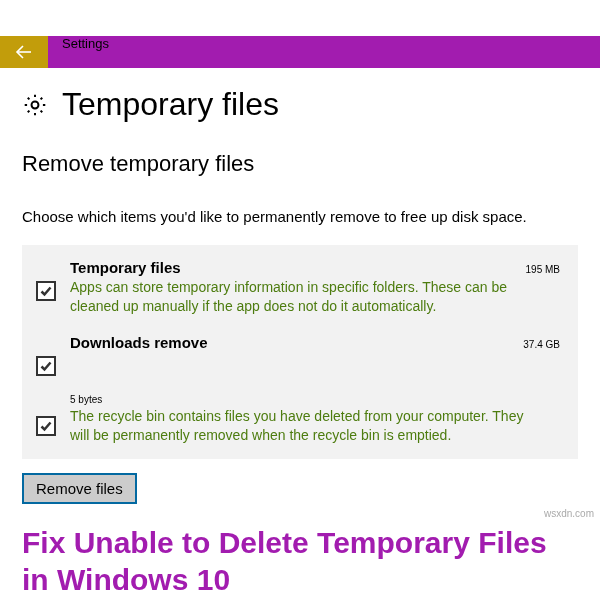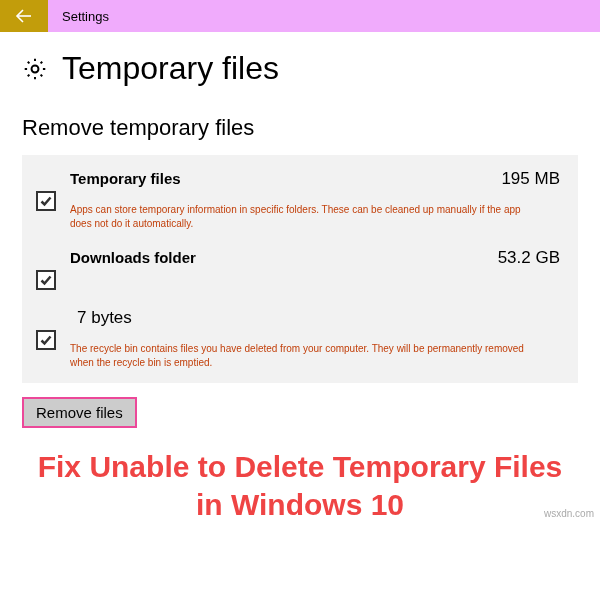--- a/index.html
+++ b/index.html
@@ -8,23 +8,24 @@
       box-sizing: border-box;
     }
     body {
       font-family: "Segoe UI", Arial, sans-serif;
       background: #ffffff;
       width: 600px;
       color: #000;
     }
     .titlebar {
       display: flex;
-      align-items: center;
+      align-items: flex-start;
       height: 32px;
-      background: #f0abfc;
+      background: #a21caf;
+      margin-top: 36px;
     }
     .back-btn {
       width: 48px;
       height: 32px;
       background: #c29d0b;
       display: flex;
       align-items: center;
       justify-content: center;
       color: #fff;
     }
@@ -46,21 +47,21 @@
       color: #000;
       margin-right: 14px;
     }
     .page-title {
       font-size: 32px;
       font-weight: 300;
     }
     .section-heading {
       font-size: 22px;
       font-weight: 400;
-      margin-bottom: 14px;
+      margin-bottom: 30px;
     }
     .intro {
       font-size: 15px;
       line-height: 1.35;
       margin-bottom: 18px;
       max-width: 540px;
     }
     .items-panel {
       background: #f2f2f2;
       padding: 14px 18px 14px 14px;
@@ -100,44 +101,43 @@
       display: flex;
       justify-content: space-between;
       align-items: baseline;
       gap: 12px;
     }
     .item-title {
       font-weight: 700;
       font-size: 15px;
     }
     .item-size {
-      font-size: 17px;
+      font-size: 10px;
       white-space: nowrap;
-      margin-left: 7px;
     }
     .item-desc {
-      font-size: 10px;
-      color: #c2410c;
+      font-size: 14px;
+      color: #4d7c0f;
       line-height: 1.35;
-      margin-top: 14px;
+      margin-top: 2px;
       max-width: 460px;
     }
     .remove-btn {
-      border: 2px solid #ec4899;
+      border: 2px solid #0369a1;
       background: #cccccc;
       padding: 5px 12px;
       font-size: 15px;
       font-family: inherit;
       cursor: pointer;
     }
     .article-title {
-      color: #ef4444;
+      color: #a21caf;
       font-size: 30px;
       font-weight: 700;
-      text-align: center;
+      text-align: left;
       line-height: 1.25;
       padding: 8px 22px 10px 22px;
     }
     .watermark {
       position: absolute;
       font-size: 10px;
       color: #aaa;
       right: 6px;
       top: 508px;
     }
@@ -160,20 +160,21 @@
   <div class="page-header">
     <svg class="gear" viewBox="0 0 24 24" fill="none" stroke="currentColor" stroke-width="1.8">
       <circle cx="12" cy="12" r="3.2"></circle>
       <path d="M12 2.5v2.2M12 19.3v2.2M21.5 12h-2.2M4.7 12H2.5M18.7 5.3l-1.55 1.55M6.85 17.15L5.3 18.7M18.7 18.7l-1.55-1.55M6.85 6.85L5.3 5.3"></path>
     </svg>
     <div class="page-title">Temporary files</div>
   </div>
 
   <div class="section-heading">Remove temporary files</div>
 
+  <div class="intro">Choose which items you'd like to permanently remove to free up disk space.</div>
 
   <div class="items-panel">
 
     <div class="item">
       <div class="checkbox">
         <svg class="checkmark" viewBox="0 0 12 12">
             <polyline points="1.5,6.5 4.5,9.5 10.5,2.5"></polyline>
           </svg>
       </div>
       <div class="item-body">
@@ -186,35 +187,35 @@
     </div>
 
     <div class="item">
       <div class="checkbox">
         <svg class="checkmark" viewBox="0 0 12 12">
             <polyline points="1.5,6.5 4.5,9.5 10.5,2.5"></polyline>
           </svg>
       </div>
       <div class="item-body">
         <div class="item-header">
-          <span class="item-title">Downloads folder</span>
-          <span class="item-size">53.2 GB</span>
+          <span class="item-title">Downloads remove</span>
+          <span class="item-size">37.4 GB</span>
         </div>
       </div>
     </div>
 
     <div class="item">
       <div class="checkbox">
         <svg class="checkmark" viewBox="0 0 12 12">
             <polyline points="1.5,6.5 4.5,9.5 10.5,2.5"></polyline>
           </svg>
       </div>
       <div class="item-body">
         <div class="item-header">
-          <span class="item-size">7 bytes</span>
+          <span class="item-size">5 bytes</span>
         </div>
         <div class="item-desc">The recycle bin contains files you have deleted from your computer. They will be permanently removed when the recycle bin is emptied.</div>
       </div>
     </div>
 
   </div>
 
   <button class="remove-btn">Remove files</button>
 
 </div>

